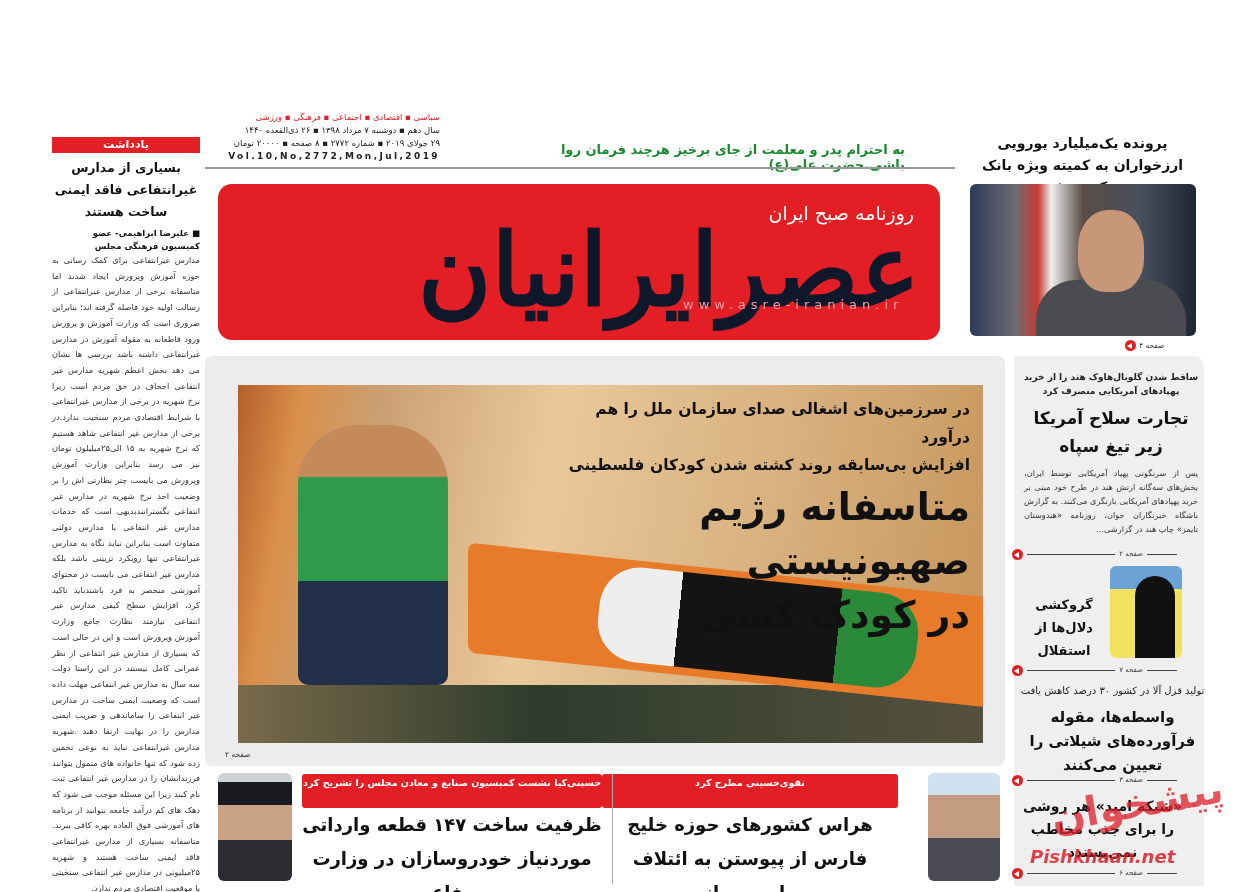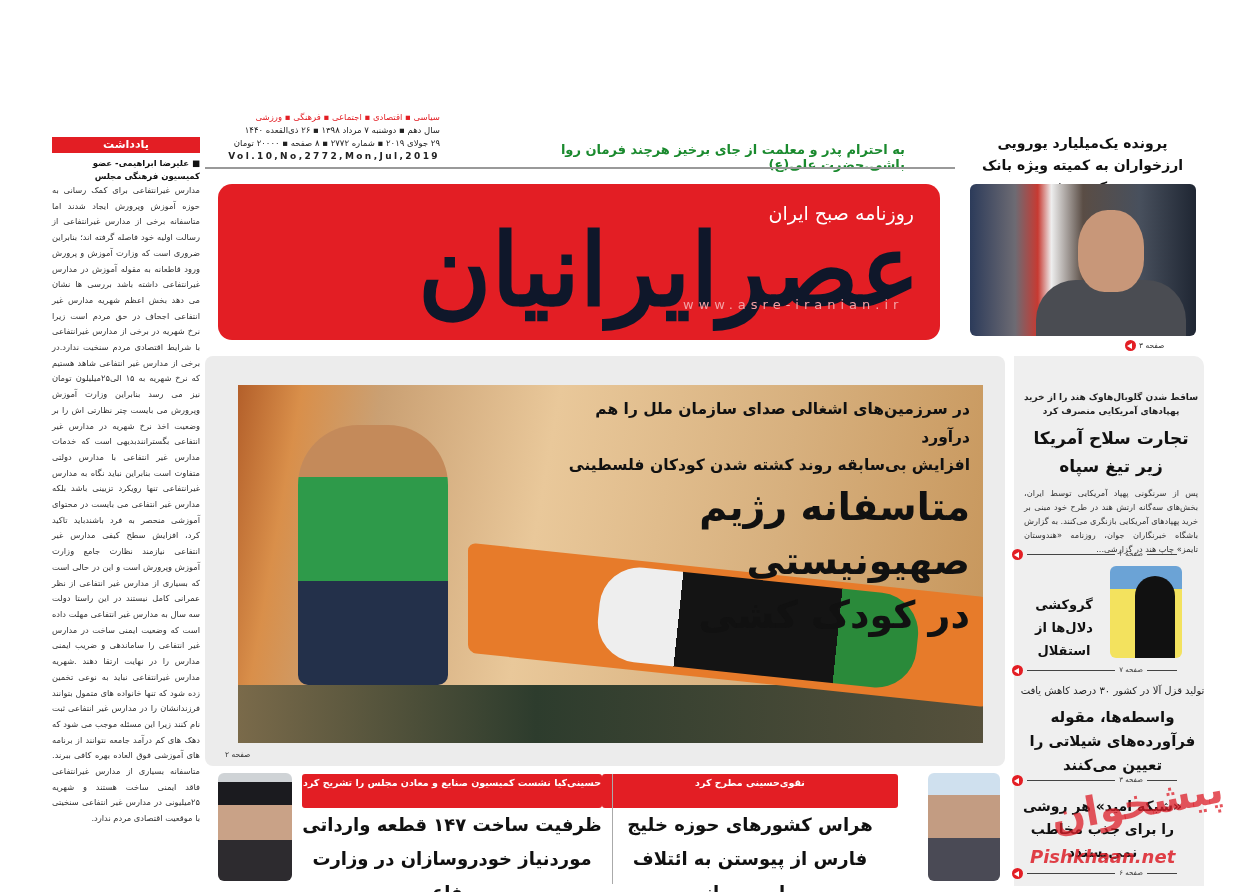--- a/index.html
+++ b/index.html
@@ -79,20 +79,21 @@
   
   #watermark { left: 1020px; top: 780px; width: 180px; height: 100px; }
   #watermark .fa { position: absolute; left: 30px; top: 0; color: rgba(220, 30, 40, 0.75); font-size: 40px; font-weight: bold; transform: rotate(-10deg); }
   #watermark .en { position: absolute; left: 10px; top: 66px; color: rgba(220, 30, 40, 0.85); font-size: 18px; font-weight: bold; direction: ltr; font-style: italic; }
 </style>
 </head>
 <body>
 
 <div id="left-col" class="abs">
   <div class="tag">یادداشت</div>
+  <h3>بسیاری از مدارس غیرانتفاعی فاقد ایمنی ساخت هستند</h3>
   <div class="author">■ علیرضا ابراهیمی- عضو کمیسیون فرهنگی مجلس</div>
   <div class="body">مدارس غیرانتفاعی برای کمک رسانی به حوزه آموزش وپرورش ایجاد شدند اما متاسفانه برخی از مدارس غیرانتفاعی از رسالت اولیه خود فاصله گرفته اند؛ بنابراین ضروری است که وزارت آموزش و پرورش ورود قاطعانه به مقوله آموزش در مدارس غیرانتفاعی داشته باشد بررسی ها نشان می دهد بخش اعظم شهریه مدارس غیر انتفاعی اجحاف در حق مردم است زیرا نرخ شهریه در برخی از مدارس غیرانتفاعی با شرایط اقتصادی مردم سنخیت ندارد.در برخی از مدارس غیر انتفاعی شاهد هستیم که نرخ شهریه به ۱۵ الی۲۵میلیلون تومان نیز می رسد بنابراین وزارت آموزش وپرورش می بایست چتر نظارتی اش را بر وضعیت اخذ نرخ شهریه در مدارس غیر انتفاعی بگسترانندبدیهی است که خدمات مدارس غیر انتفاعی با مدارس دولتی متفاوت است بنابراین نباید نگاه به مدارس غیرانتفاعی تنها رویکرد تزیینی باشد بلکه مدارس غیر انتفاعی می بایست در محتوای آموزشی منحصر به فرد باشندباید تاکید کرد، افزایش سطح کیفی مدارس غیر انتفاعی نیازمند نظارت جامع وزارت آموزش وپرورش است و این در حالی است که بسیاری از مدارس غیر انتفاعی از نظر عمرانی کامل نیستند در این راستا دولت سه سال به مدارس غیر انتفاعی مهلت داده است که وضعیت ایمنی ساخت در مدارس غیر انتفاعی را ساماندهی و ضریب ایمنی مدارس را در نهایت ارتقا دهند .شهریه مدارس غیرانتفاعی نباید به نوعی تخمین زده شود که تنها خانواده های متمول بتوانند فرزندانشان را در مدارس غیر انتفاعی ثبت نام کنند زیرا این مسئله موجب می شود که دهک های کم درآمد جامعه نتوانند از برنامه های آموزشی فوق العاده بهره کافی ببرند. متاسفانه بسیاری از مدارس غیرانتفاعی فاقد ایمنی ساخت هستند و شهریه ۲۵میلیونی در مدارس غیر انتفاعی سنخیتی با موقعیت اقتصادی مردم ندارد.</div>
 </div>
 
 <div id="meta" class="abs">
   <div class="cats">سیاسی ▪ اقتصادی ▪ اجتماعی ▪ فرهنگی ▪ ورزشی</div>
   <div class="line">سال دهم ▪ دوشنبه ۷ مرداد ۱۳۹۸ ▪ ۲۶ ذی‌القعده ۱۴۴۰</div>
   <div class="line">۲۹ جولای ۲۰۱۹ ▪ شماره ۲۷۷۲ ▪ ۸ صفحه ▪ ۲۰۰۰۰ تومان</div>
   <div class="line latin">Vol.10,No,2772,Mon,Jul,2019</div>
 </div>
@@ -126,21 +127,21 @@
   <div>در سرزمین‌های اشغالی صدای سازمان ملل را هم درآورد</div>
   <div>افزایش بی‌سابقه روند کشته شدن کودکان فلسطینی</div>
 </div>
 <div id="main-title" class="abs">
   <div>متاسفانه رژیم صهیونیستی</div>
   <div>در کودک کشی</div>
 </div>
 <div id="main-ref" class="abs pageref">صفحه ۲</div>
 
 <div id="right-col" class="abs"></div>
-<div id="rc-a" class="abs" style="right:auto;left:1018px;width:186px;margin-top:20px;">
+<div id="rc-a" class="abs" style="right:auto;left:1018px;width:186px;">
   <div class="rc-kicker">ساقط شدن گلوبال‌هاوک هند را از خرید پهپادهای آمریکایی منصرف کرد</div>
   <div class="rc-title" style="margin-top:6px;font-size:17px;line-height:28px;">تجارت سلاح آمریکا زیر تیغ سپاه</div>
   <div class="rc-body" style="margin-top:6px;">پس از سرنگونی پهپاد آمریکایی توسط ایران، بخش‌های سه‌گانه ارتش هند در طرح خود مبنی بر خرید پهپادهای آمریکایی بازنگری می‌کنند. به گزارش باشگاه خبرنگاران جوان، روزنامه «هندوستان تایمز» چاپ هند در گزارشی...</div>
 </div>
 <div id="rc-sep1" class="abs rc-sep">
   <span class="arrow"></span>
   <span class="rule"></span>
   <span class="lbl">صفحه ۲</span>
   <span class="rule" style="flex:0 0 30px"></span>
 </div>

